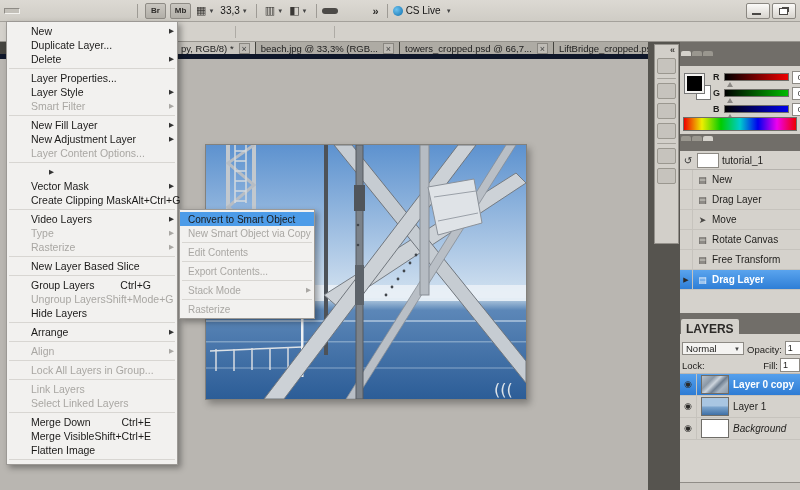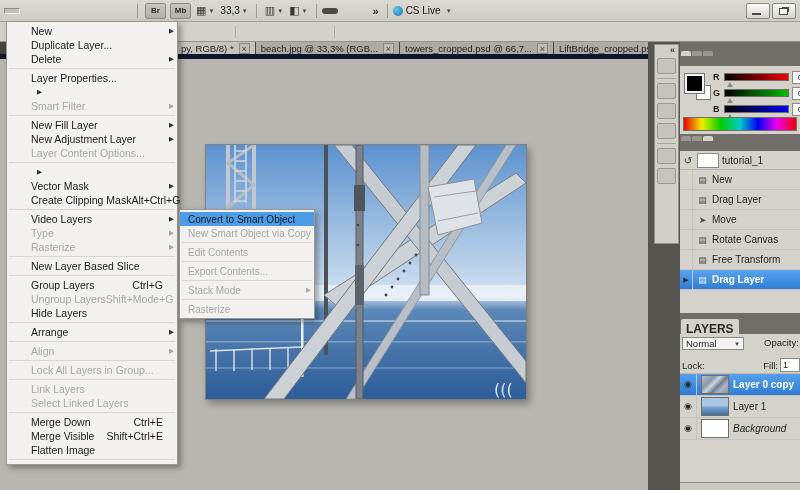--- a/index.html
+++ b/index.html
@@ -92,21 +92,21 @@
   .hthumb{width:20px;height:13px;background:#fff;border:1px solid #8d8a84}
   .hname{font-size:10px}
   .hrow{display:flex;align-items:center;height:19px;border-bottom:1px solid #c6c3bd;font-size:10px}
   .hgut{width:12px;align-self:stretch;border-right:1px solid #c6c3bd;font-size:7px;line-height:19px;text-align:center;color:#2c2a28;flex:none}
   .hicon{width:15px;text-align:center;font-size:9px;color:#4a4845;margin:0 2px;flex:none}
   .hlabel{white-space:nowrap}
   .hrow.selected{background:linear-gradient(#5aa4ee,#2e7ed6);color:#fff;font-weight:bold}
   .hrow.selected .hicon{color:#eef4fb}
 
   
-  .lctrl{display:flex;align-items:flex-start;height:18px;padding:3px 0 0 2px;gap:20px;font-size:9.5px;overflow:hidden}
+  .lctrl{display:flex;align-items:flex-end;height:18px;padding:3px 0 0 2px;gap:3px;font-size:9.5px;overflow:hidden}
   .blendsel{width:62px;height:13px;background:#f4f3f1;border:1px solid #8d8a84;display:flex;align-items:center;
     justify-content:space-between;padding:0 3px;font-size:9.5px;flex:none;box-sizing:border-box}
   .blenddd{font-size:6px;color:#444}
   .opval,.fillval{width:16px;height:12px;background:#fff;border:1px solid #8d8a84;font-size:9px;line-height:12px;padding-left:2px;flex:none}
   .llock{display:flex;align-items:center;height:16px;padding:2px 0 0 2px;gap:2px;font-size:9.5px;overflow:hidden;border-bottom:1px solid #bcb9b4}
   .lockico{font-size:8px;color:#3d3b38;width:10px;text-align:center}
   .filllab{margin-left:auto}
   .lrow{display:flex;align-items:center;height:21px;border-bottom:1px solid #c6c3bd;font-size:10px}
   .leye{width:16px;align-self:stretch;border-right:1px solid #c6c3bd;text-align:center;font-size:9px;line-height:21px;color:#2a2927;flex:none}
   .lthumb{width:26px;height:17px;border:1px solid #6f6d68;margin:0 4px;flex:none;background:#fff}
@@ -120,21 +120,21 @@
     display:flex;gap:7px;padding-left:6px;overflow:hidden}
   .lbico{font-size:8px;color:#55534f;line-height:11px}
 
   
   .menupop{position:absolute;background:#f2f1ef;border:1px solid #9c9995;box-shadow:3px 3px 6px rgba(0,0,0,.35);padding:2px 0;box-sizing:border-box}
   #layermenu{left:6px;top:21px;width:172px;z-index:40}
   #submenu{left:179px;top:209px;width:136px;z-index:41}
   .mi{display:flex;align-items:center;height:14px;padding:0 3px 0 24px;font-size:10.5px;color:#1b1a19;white-space:nowrap}
   #submenu .mi{padding-left:8px;font-size:10px}
   .mi-label{flex:1}
-  .mi-short{margin-right:3px}
+  .mi-short{margin-right:15px}
   .mi-arrow{width:8px;font-size:6.5px;color:#333;text-align:right;flex:none}
   .mi.disabled{color:#a9a7a3}
   .mi.disabled .mi-arrow{color:#a9a7a3}
   .mi.selected{background:#4d9ce8}
   .mi.sep{height:1px;background:#d8d6d2;margin:2px 2px;padding:0}
 </style>
 </head>
 <body>
 
 <div id="screen">
@@ -476,20 +476,21 @@
         
         
         
       </div>
       <div class="mi">
         <span class="mi-label">Layer Properties...</span>
         <span class="mi-short"></span>
         <span class="mi-arrow"></span>
       </div>
       <div class="mi">
+        <span class="mi-label">Layer Style</span>
         <span class="mi-short"></span>
         <span class="mi-arrow">▶</span>
       </div>
       <div class="mi disabled">
         <span class="mi-label">Smart Filter</span>
         <span class="mi-short"></span>
         <span class="mi-arrow">▶</span>
       </div>
       <div class="mi sep">
         

